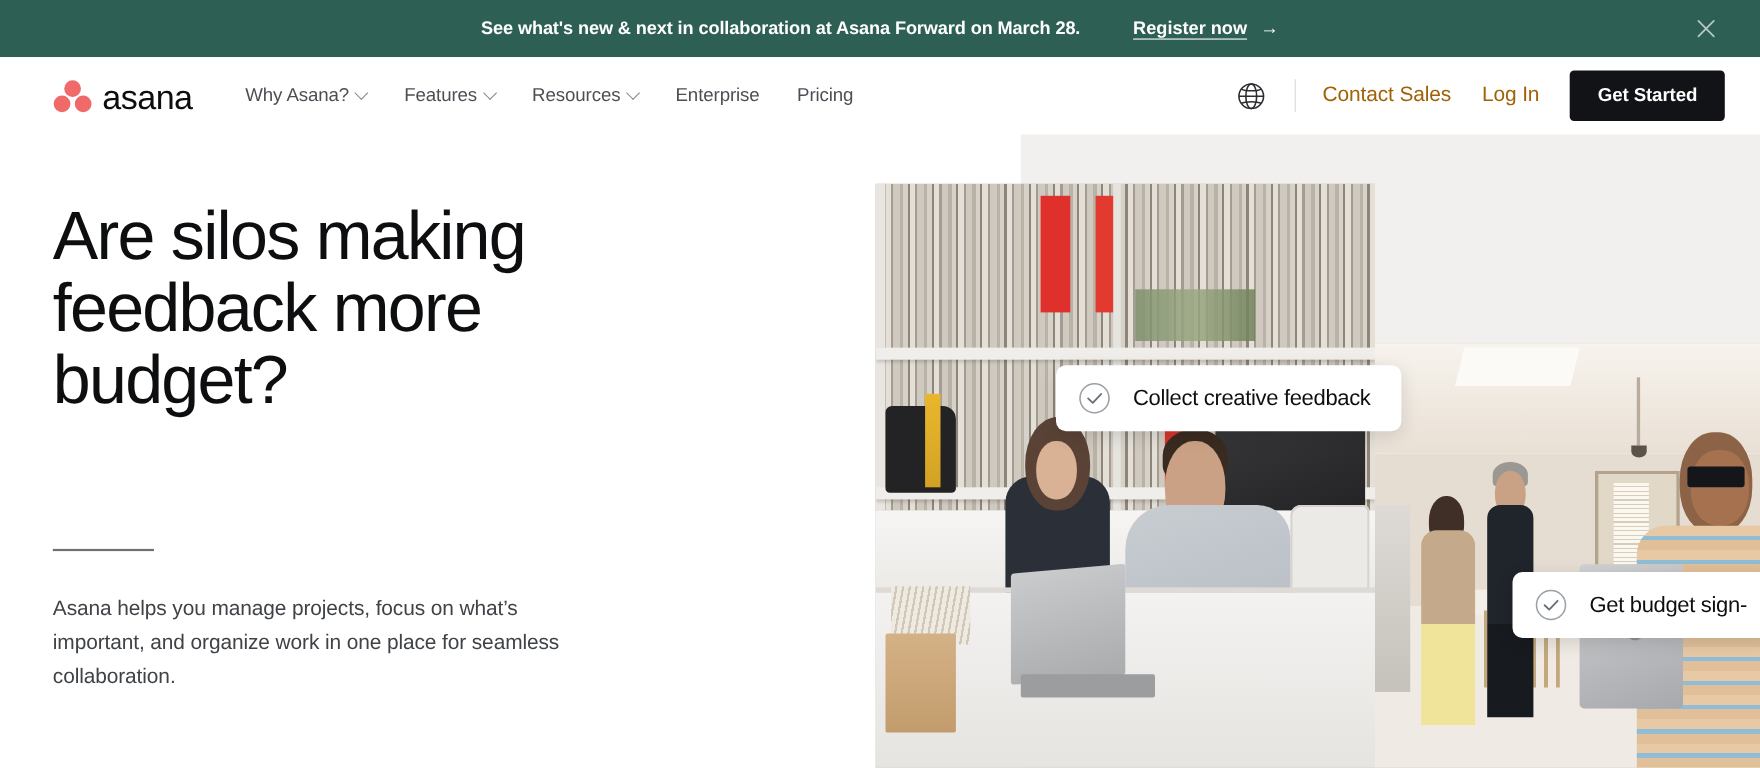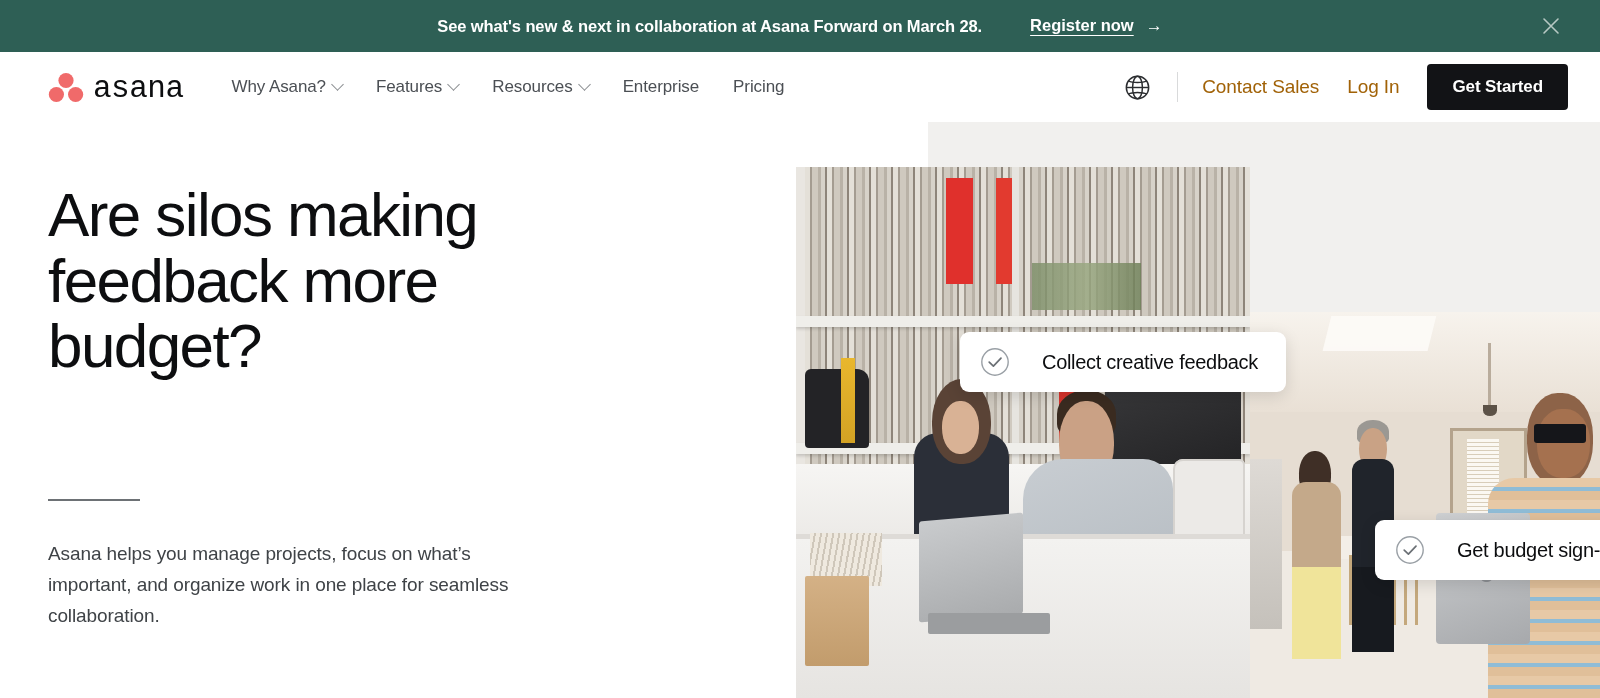--- a/index.html
+++ b/index.html
@@ -82,21 +82,20 @@
   }
   .logo-mark { width: 36px; height: 32px; display: block; }
   .logo-word {
     font-size: 31px;
     letter-spacing: -0.5px;
     color: #0d0e10;
     font-weight: 400;
     line-height: 1;
     position: relative;
     top: 1px;
-    font-family: Liberation Mono, monospace;
   }
 
   .nav-links {
     display: flex;
     margin-left: 48px;
     gap: 34px;
   }
   .nav-link {
     font-size: 17px;
     color: #4b4f54;
@@ -291,21 +290,21 @@
   .b-apple { position:absolute; right:30%; top:63%; width:5%; height:7%;
     background:#8d9094; border-radius:50% 50% 45% 45%; }
   .b-leftmach { position:absolute; left:0; top:38%; width:9%; height:44%;
     background:linear-gradient(180deg,#dedad5,#c5c1bb); }
 
   
   .pill {
     position: absolute;
     display: flex;
     align-items: center;
-    gap: 32px;
+    gap: 20px;
     background: #ffffff;
     border-radius: 9px;
     box-shadow: 0 4px 16px rgba(0,0,0,0.13);
     padding: 15px 28px 15px 20px;
     white-space: nowrap;
     z-index: 20;
   }
   .pill-check { width: 30px; height: 30px; flex: 0 0 30px; display: block; }
   .pill-label { font-size: 20px; color: #0d0e10; letter-spacing: -0.3px; }
   .pill-a { left: 960px; top: 210px; }

